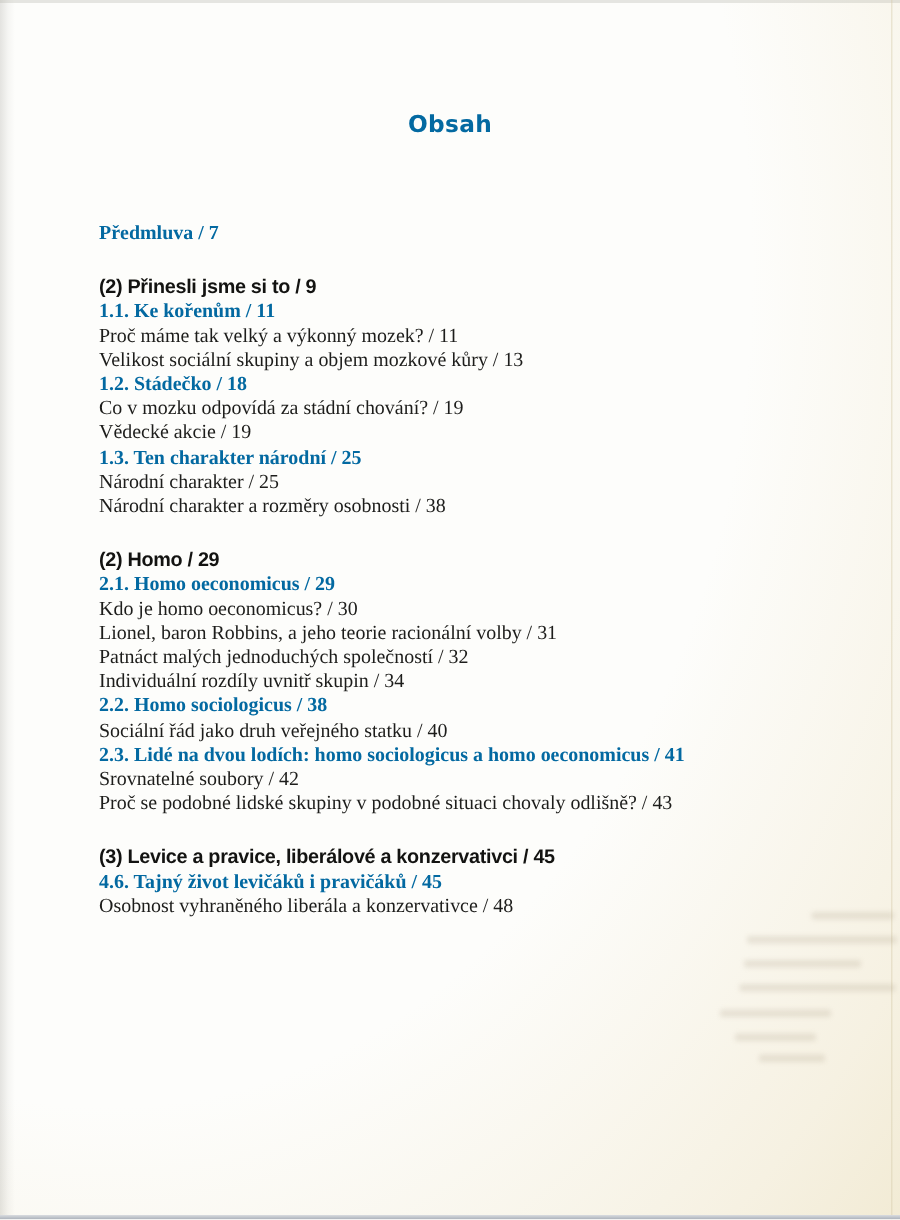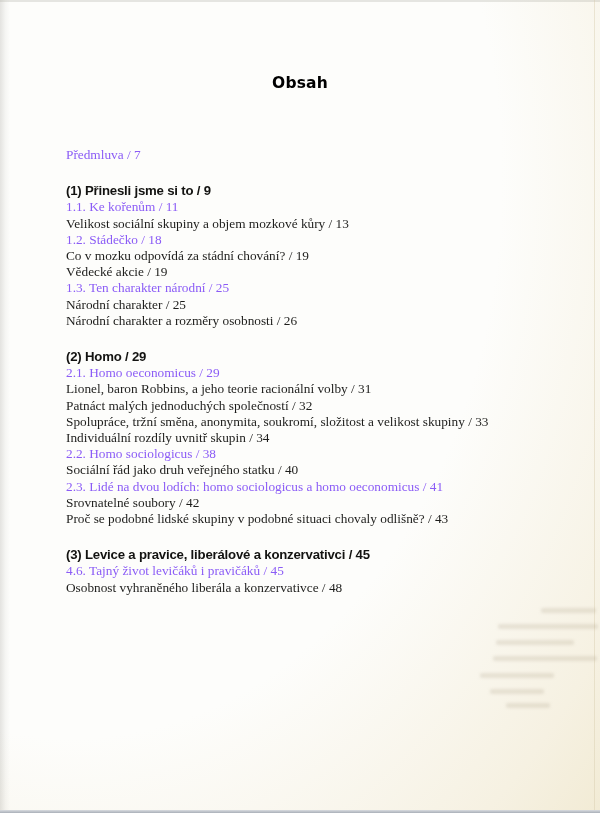--- a/index.html
+++ b/index.html
@@ -55,21 +55,21 @@
   }
   .page-title {
     position: absolute;
     left: 0; right: 0;
     top: 74px;
     text-align: center;
     font-family: "DejaVu Sans", "Liberation Sans", sans-serif;
     font-weight: 700;
     font-size: 15.5px;
     letter-spacing: 0.2px;
-    color: #000000;
+    color: #0369a1;
   }
   .toc {
     position: absolute;
     left: 66px;
     top: 147px;
     right: 20px;
   }
   .toc-section {
     margin-bottom: 20px;
   }
@@ -79,22 +79,22 @@
     white-space: nowrap;
   }
   .toc-line.chapter {
     font-family: "Liberation Sans", "DejaVu Sans", sans-serif;
     font-weight: 700;
     font-size: 13.2px;
     letter-spacing: -0.2px;
     color: #131311;
   }
   .toc-line.subhead {
-    font-weight: 400;
-    color: #8b5cf6;
+    font-weight: 700;
+    color: #0369a1;
   }
   .toc-line.entry {
     font-weight: 400;
   }
   
   .bleed {
     position: absolute;
     top: 604px;
     right: 0;
     width: 145px;
@@ -125,36 +125,37 @@
   <div class="edge-top"></div>
   <div class="edge-right-line"></div>
 
   <div class="page-title">Obsah</div>
 
   <div class="toc">
       <div class="toc-section">
         <div class="toc-line subhead">Předmluva / 7</div>
       </div>
       <div class="toc-section">
-        <div class="toc-line chapter">(1) Přinesli jsme si to / 9</div>
+        <div class="toc-line chapter">(2) Přinesli jsme si to / 9</div>
         <div class="toc-line subhead">1.1. Ke kořenům / 11</div>
+        <div class="toc-line entry">Proč máme tak velký a výkonný mozek? / 11</div>
         <div class="toc-line entry">Velikost sociální skupiny a objem mozkové kůry / 13</div>
         <div class="toc-line subhead">1.2. Stádečko / 18</div>
         <div class="toc-line entry">Co v mozku odpovídá za stádní chování? / 19</div>
         <div class="toc-line entry">Vědecké akcie / 19</div>
         <div class="toc-line subhead">1.3. Ten charakter národní / 25</div>
         <div class="toc-line entry">Národní charakter / 25</div>
-        <div class="toc-line entry">Národní charakter a rozměry osobnosti / 26</div>
+        <div class="toc-line entry">Národní charakter a rozměry osobnosti / 38</div>
       </div>
       <div class="toc-section">
         <div class="toc-line chapter">(2) Homo / 29</div>
         <div class="toc-line subhead">2.1. Homo oeconomicus / 29</div>
+        <div class="toc-line entry">Kdo je homo oeconomicus? / 30</div>
         <div class="toc-line entry">Lionel, baron Robbins, a jeho teorie racionální volby / 31</div>
         <div class="toc-line entry">Patnáct malých jednoduchých společností / 32</div>
-        <div class="toc-line entry">Spolupráce, tržní směna, anonymita, soukromí, složitost a velikost skupiny / 33</div>
         <div class="toc-line entry">Individuální rozdíly uvnitř skupin / 34</div>
         <div class="toc-line subhead">2.2. Homo sociologicus / 38</div>
         <div class="toc-line entry">Sociální řád jako druh veřejného statku / 40</div>
         <div class="toc-line subhead">2.3. Lidé na dvou lodích: homo sociologicus a homo oeconomicus / 41</div>
         <div class="toc-line entry">Srovnatelné soubory / 42</div>
         <div class="toc-line entry">Proč se podobné lidské skupiny v podobné situaci chovaly odlišně? / 43</div>
       </div>
       <div class="toc-section">
         <div class="toc-line chapter">(3) Levice a pravice, liberálové a konzervativci / 45</div>
         <div class="toc-line subhead">4.6. Tajný život levičáků i pravičáků / 45</div>

